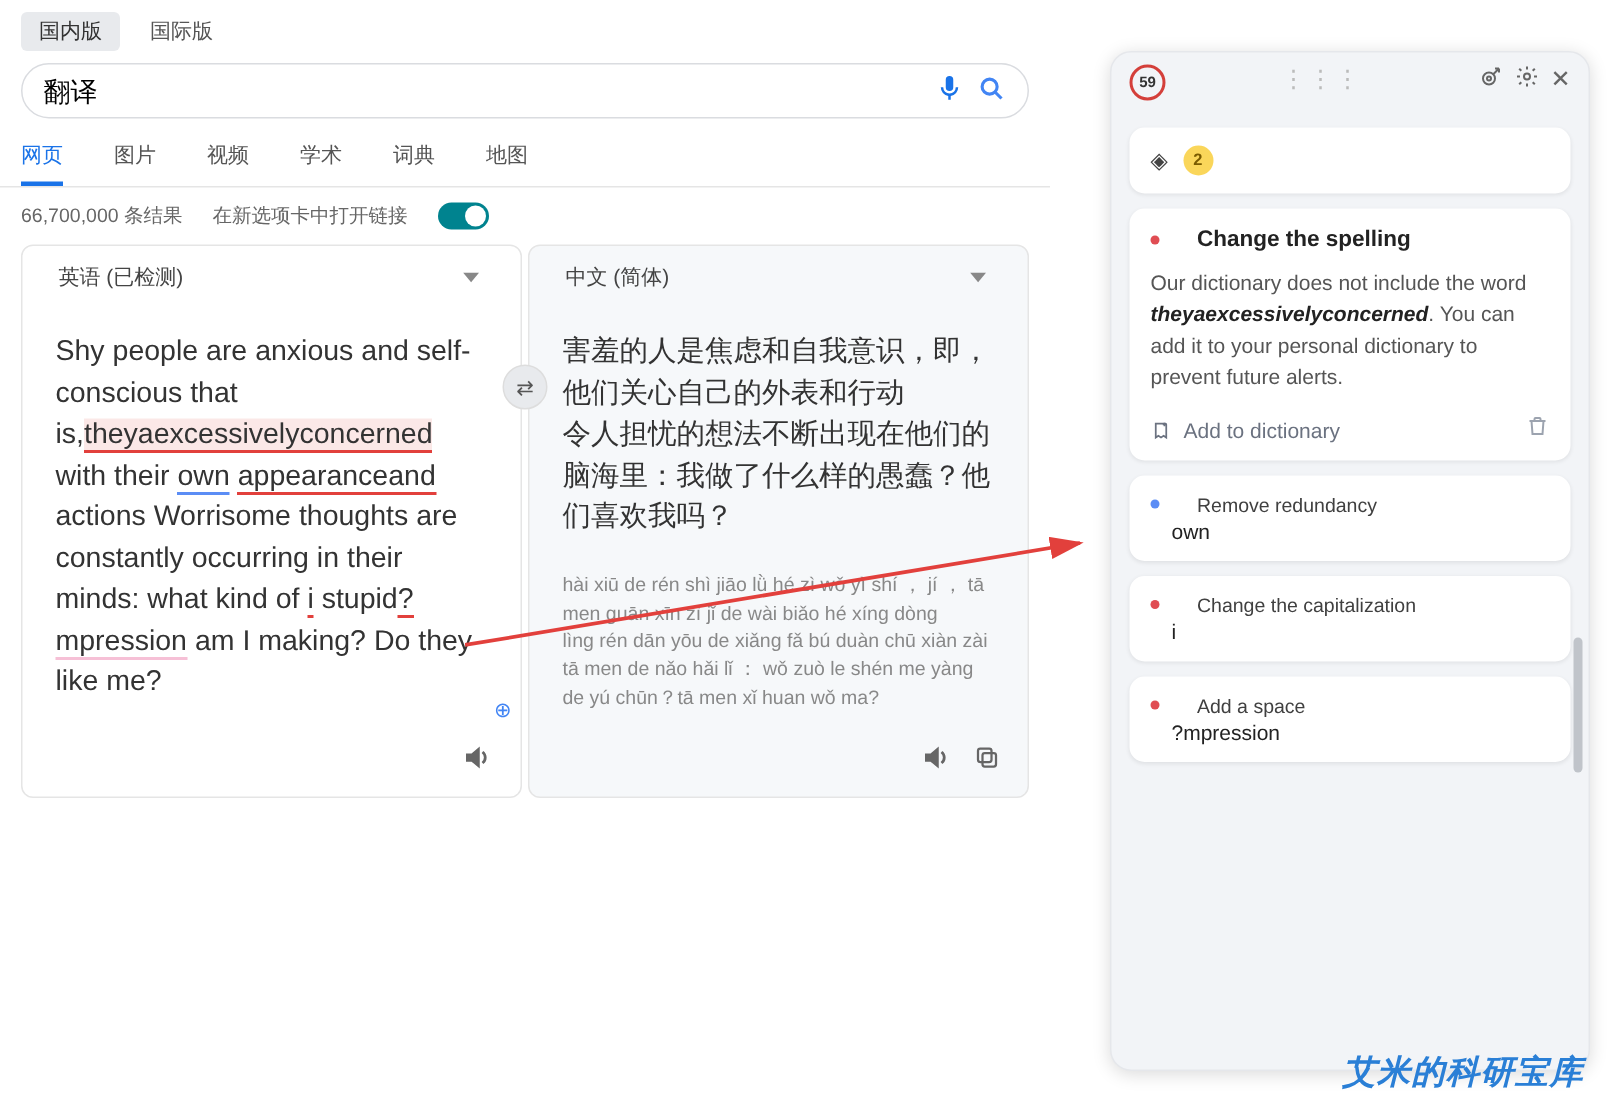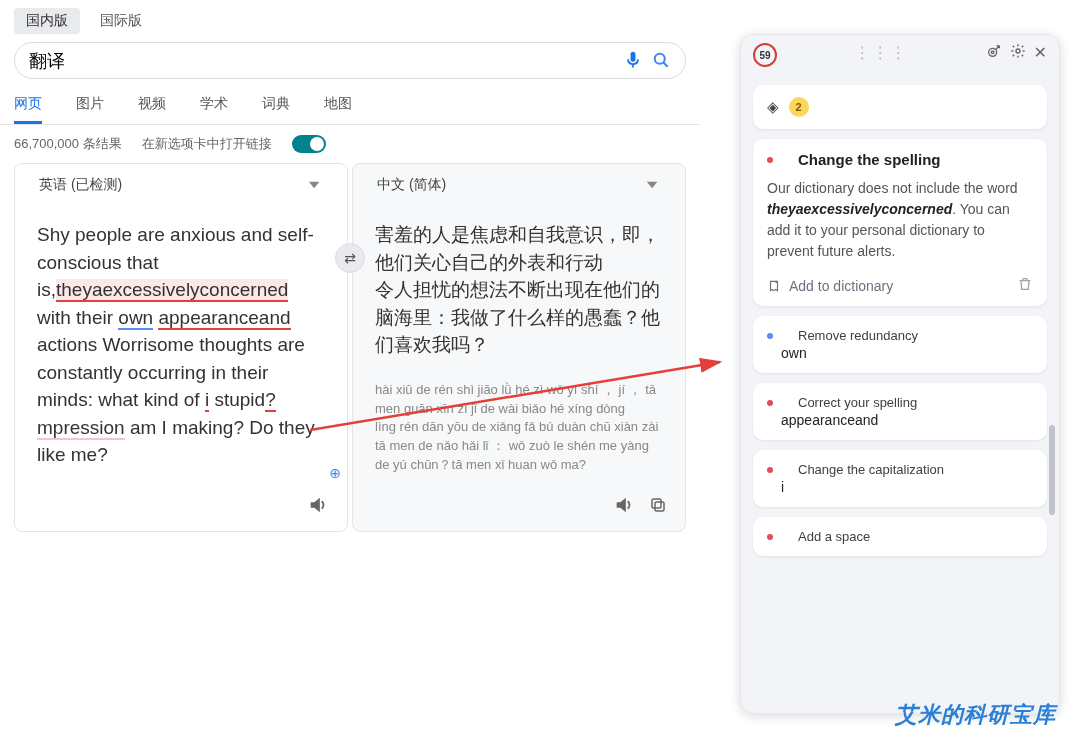--- a/index.html
+++ b/index.html
@@ -251,41 +251,35 @@
     </div>
 
     <div class="card">
       <div class="card-row">
         <span class="dot-blue"></span>
         <span class="card-subtitle">Remove redundancy</span>
       </div>
       <div class="card-value">own</div>
     </div>
 
-    <div class="card">
-      <div class="card-row">
-        <span class="dot-red"></span>
-        <span class="card-subtitle">Correct your spelling</span>
-      </div>
-      <div class="card-value">appearanceand</div>
-    </div>
 
     <div class="card">
       <div class="card-row">
         <span class="dot-red"></span>
         <span class="card-subtitle">Change the capitalization</span>
       </div>
       <div class="card-value">i</div>
     </div>
 
     <div class="card">
       <div class="card-row">
         <span class="dot-red"></span>
         <span class="card-subtitle">Add a space</span>
       </div>
+      <div class="card-value">?mpression</div>
     </div>
   </div>
   <div class="scroll-track">
     <div class="scroll-thumb"></div>
   </div>
 </div>
 
 <svg class="arrow-line" width="430" height="80">
   <defs>
       <marker id="ah" markerWidth="10" markerHeight="10" refX="8" refY="3" orient="auto">

